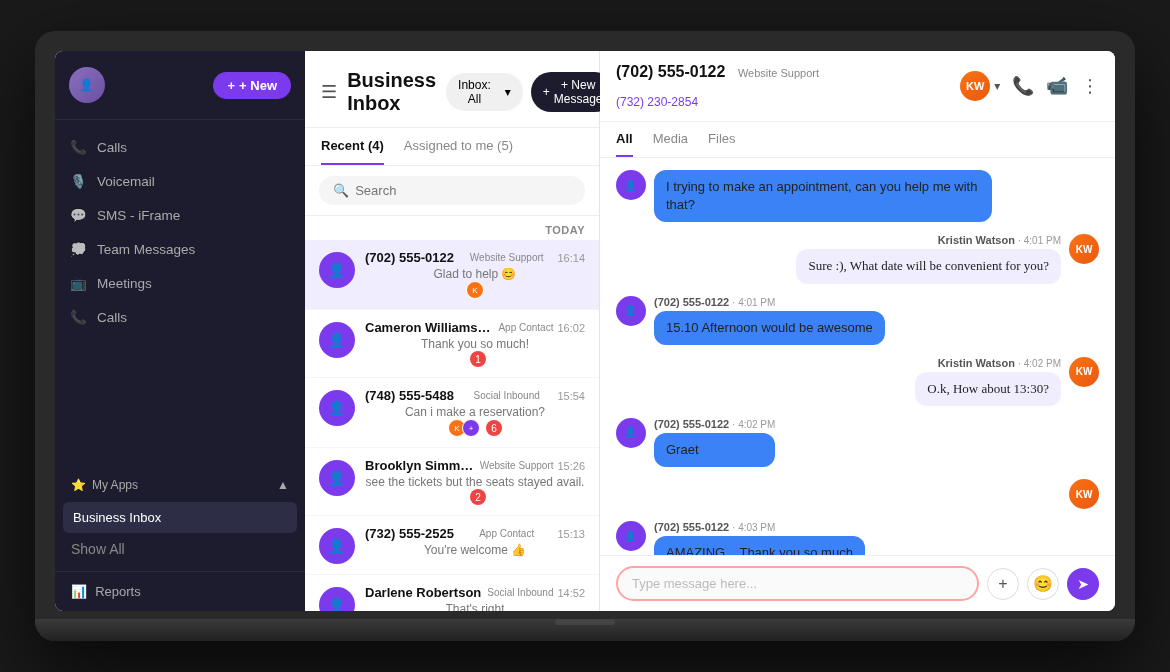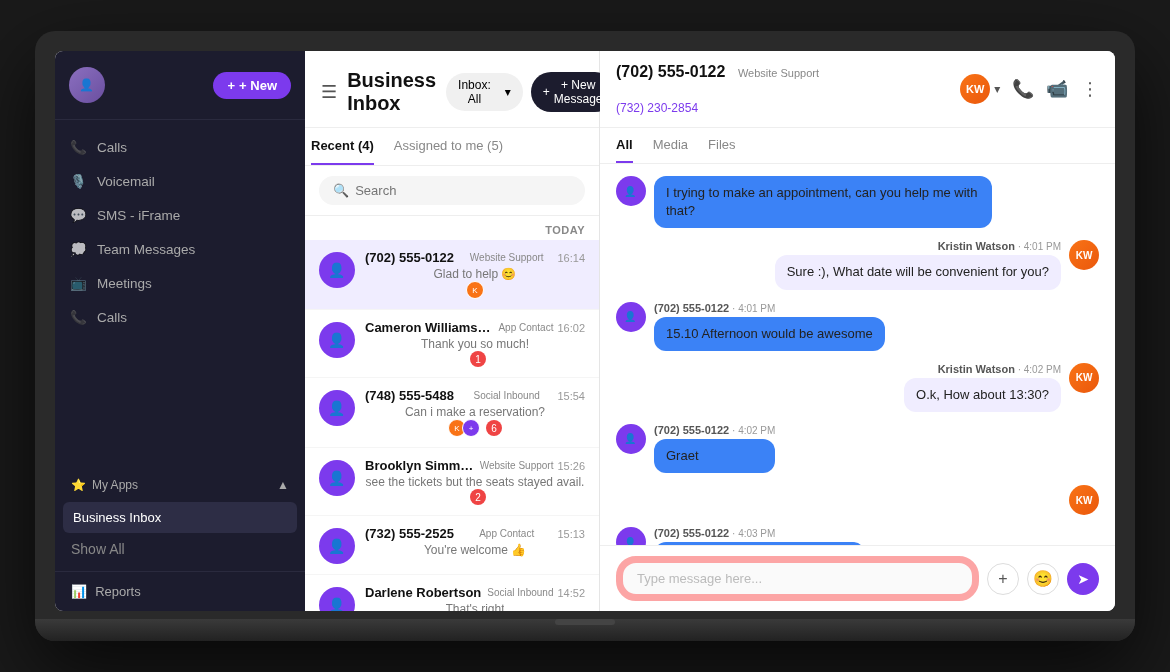--- a/index.html
+++ b/index.html
@@ -213,21 +213,21 @@
       align-items: center;
       gap: 4px;
     }
     .filter-icon {
       font-size: 16px;
       color: #555;
       cursor: pointer;
     }
     .inbox-tabs {
       display: flex;
-      padding: 0 6px;
+      padding: 0 16px;
       border-bottom: 1px solid #eee;
       text-align: right;
     }
     .tab {
       padding: 10px 0;
       margin-right: 20px;
       font-size: 13px;
       color: #888;
       cursor: pointer;
       border-bottom: 2px solid transparent;
@@ -392,21 +392,21 @@
       color: #111;
     }
     .chat-contact-tag {
       font-size: 11px;
       color: #888;
       margin-left: 8px;
     }
     .chat-contact-sub {
       font-size: 12px;
       color: #7c3aed;
-      margin-top: 20px;
+      margin-top: 14px;
     }
     .chat-header-actions {
       display: flex;
       align-items: center;
       gap: 12px;
     }
     .agent-avatar {
       width: 30px;
       height: 30px;
       border-radius: 50%;
@@ -481,32 +481,33 @@
     .msg-bubble {
       background: #3b82f6;
       border-radius: 12px;
       padding: 8px 12px;
       font-size: 13px;
       color: #222;
       line-height: 1.4;
     }
     .msg-row.right .msg-bubble {
       background: #f0edff;
+      font-family: Liberation Serif, serif;
     }
     .msg-row.right .msg-content { align-items: flex-end; display: flex; flex-direction: column; }
     .chat-input-area {
       border-top: 1px solid #eee;
       padding: 10px 16px;
       display: flex;
       align-items: center;
       gap: 8px;
     }
     .chat-input {
       flex: 1;
-      border: 7px solid #fca5a5;
+      border: 2px solid #fca5a5;
       border-radius: 20px;
       padding: 8px 14px;
       font-size: 13px;
       color: #333;
       outline: none;
       background: #fafafa;
     }
     .chat-input::placeholder { color: #bbb; }
     .input-action-btn {
       width: 32px;

